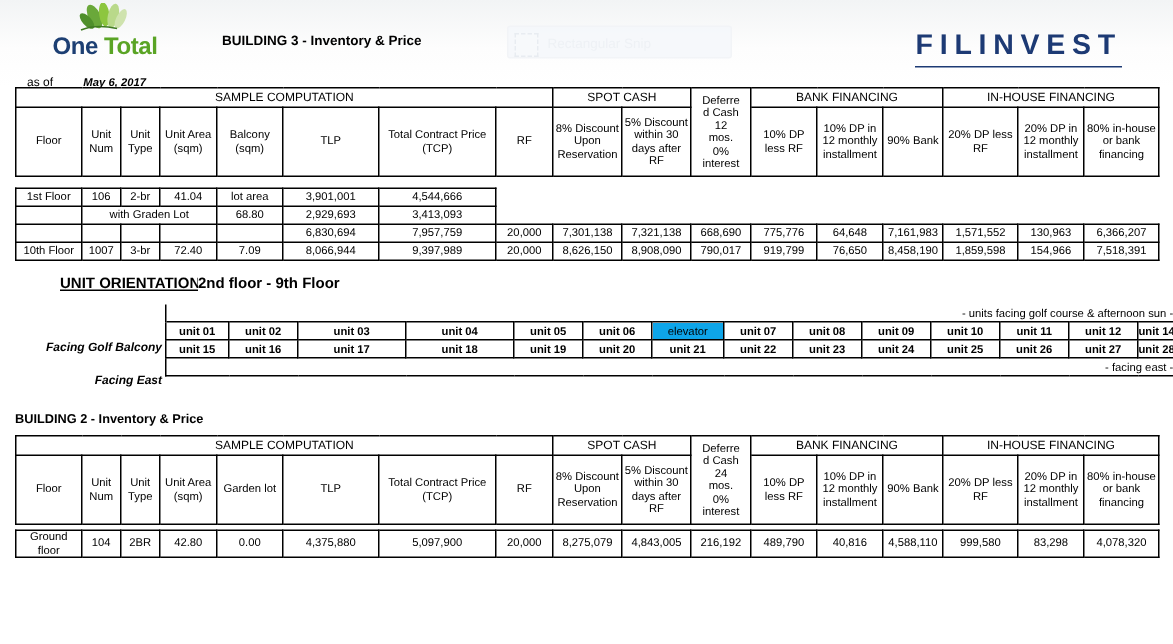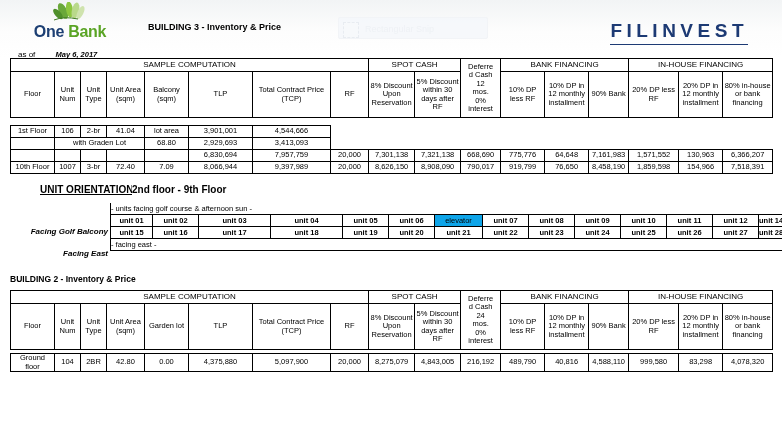--- a/index.html
+++ b/index.html
@@ -167,21 +167,21 @@
   }
   table.orient td.graynb {
     background: #c8c8c8;
     border: none;
     border-top: 1px solid #fff;
   }
   table.orient td.openrow {
     border: none;
     border-left: 1px solid #000;
     border-right: 1px solid #000;
-    text-align: left;
+    text-align: right;
     font-weight: normal;
   }
   .side-label {
     position: absolute;
     width: 108px;
     text-align: right;
     font-style: italic;
     font-size: 8px;
     font-weight: bold;
     white-space: nowrap;
@@ -207,21 +207,21 @@
         <ellipse cx="15" cy="9" rx="4" ry="8.5" transform="rotate(-26 15 9)" fill="#6aa83a"></ellipse>
         <ellipse cx="21.5" cy="7.5" rx="3.4" ry="8" transform="rotate(-8 21.5 7.5)" fill="#8dc63f"></ellipse>
         <ellipse cx="27.5" cy="8.5" rx="3.6" ry="8.2" transform="rotate(12 27.5 8.5)" fill="#b9d98a"></ellipse>
         <ellipse cx="32.5" cy="10.5" rx="3" ry="7" transform="rotate(26 32.5 10.5)" fill="#cfe3ae"></ellipse>
         <ellipse cx="10" cy="12" rx="3" ry="6.5" transform="rotate(-42 10 12)" fill="#4f8f2b"></ellipse>
         <path d="M6 18 Q16 14 30 17" stroke="#3f7a22" stroke-width="1" fill="none"></path>
       </svg>
     </div>
     <div class="logo-word">
       <span class="logo-one">One</span>
-      <span class="logo-oasis">Bank</span>
+      <span class="logo-oasis">Total</span>
     </div>
   </div>
 
   <div class="asof-row">
     <span class="asof-label">as of</span>
     <span class="asof-date">May 6, 2017</span>
   </div>
 
   <div class="doc-title">BUILDING 3 - Inventory &amp; Price</div>
 

